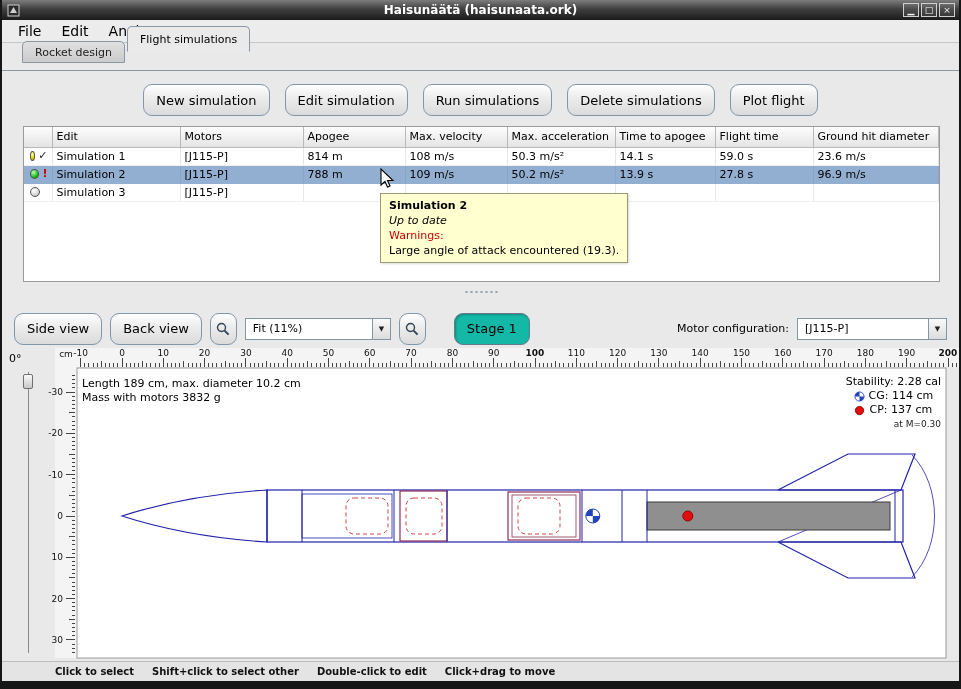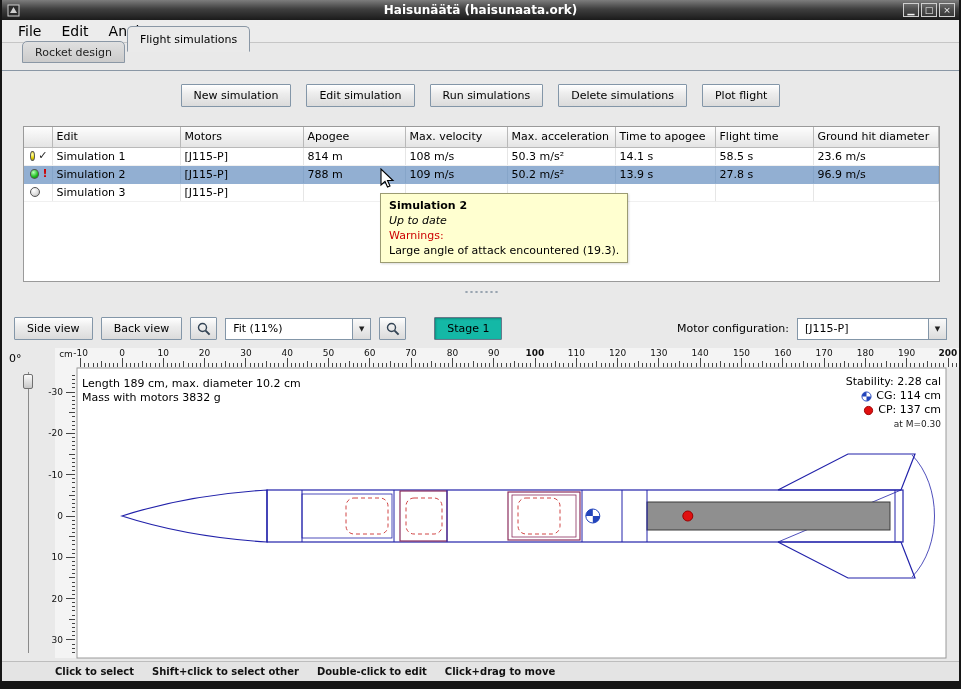--- a/index.html
+++ b/index.html
@@ -23,23 +23,23 @@
 
   
   .tabline{position:absolute;top:70px;left:0;right:0;border-top:1px solid #8A97A5;z-index:0}
   .tabbar{position:absolute;top:44px;left:0;right:0;height:20px;display:flex;align-items:flex-end;padding-left:20px;gap:2px;z-index:1}
   .tab{font-size:11px;padding:0 12px;border:1px solid #8A97A5;border-radius:5px 5px 0 0;
        background:linear-gradient(#E0E0E0,#CBCBCB);height:22px;display:flex;align-items:center;margin-bottom:1px;color:#222}
   .tab.active{background:#EAEAEA;height:26px;margin-bottom:12px;border-bottom:1px solid #EAEAEA;z-index:2;color:#000}
 
   
   .toolbar{position:absolute;top:84px;left:0;right:0;display:flex;justify-content:center;gap:15px}
-  .btn{display:inline-flex;align-items:center;justify-content:center;height:23px;padding:0 12px;
-       font-family:"DejaVu Sans",sans-serif;font-size:11px;color:#000;
-       background:linear-gradient(#FFFFFF,#EDEDED 40%,#DBDBDB);border:1px solid #8396A8;border-radius:1px}
+  .btn{display:inline-flex;align-items:center;justify-content:center;height:32px;padding:0 12px;
+       font-family:"DejaVu Sans",sans-serif;font-size:13px;color:#000;
+       background:linear-gradient(#FFFFFF,#EDEDED 40%,#DBDBDB);border:1px solid #8396A8;border-radius:9px}
   .btn.toggled{background:#14b8a6;border-color:#68798A;box-shadow:inset 1px 1px 2px rgba(0,0,0,.25)}
   .iconbtn{width:27px;padding:0}
 
   
   .tablewrap{position:absolute;top:126px;left:21px;width:917px;height:156px;background:#fff;border:1px solid #9A9A9A;overflow:hidden}
   table{border-collapse:collapse;table-layout:fixed;width:100%;font-size:11px}
   th{height:20px;background:linear-gradient(#FDFDFD,#E4E4E4);border:1px solid #B9B9B9;border-top:none;
      font-weight:normal;text-align:left;padding:0 4px;white-space:nowrap;overflow:hidden}
   th:first-child{border-left:none}
   td{height:18px;padding:0 4px;border-right:1px solid #E6E6E6;border-bottom:1px solid #F0F0F0;
@@ -72,21 +72,21 @@
   
   .viewarea{position:absolute;top:348px;left:0;right:0;height:313px;background:#E9E9E9}
   #figure-svg{position:absolute;left:0;top:0}
   .rot-label{position:absolute;left:7px;top:4px;font-size:11px;color:#000}
   .rot-slider{position:absolute;left:21px;top:24px;width:11px;height:281px}
   .rot-track{position:absolute;left:5px;top:0;bottom:0;width:1px;background:#8A8A8A}
   .rot-handle{position:absolute;top:2px;left:0;width:10px;height:15px;background:linear-gradient(#FBFBFB,#C8C8C8);
               border:1px solid #707070;border-radius:2px}
   .info-left{position:absolute;left:80px;top:29px;font-size:11px;line-height:14px;color:#000}
   .info-right{position:absolute;right:18px;top:27px;font-size:11px;line-height:14px;color:#000;text-align:right}
-  .info-right .row{display:flex;justify-content:flex-end;align-items:center;gap:4px}
+  .info-right .row{display:flex;justify-content:center;align-items:center;gap:4px}
   .info-right .mach{font-size:9px;color:#222}
   .flight-info{position:absolute;left:80px;top:263px;font-size:11px;line-height:14px;color:#2233BB}
   .frow{display:grid;grid-template-columns:95px auto}
 
   .ruler-label{font-size:9px;fill:#111;font-family:"DejaVu Sans",sans-serif}
   .ruler-label.hundred{font-weight:bold}
   .tick{stroke:#444;stroke-width:1}
   .canvas-rect{fill:#fff;stroke:#9A9A9A}
   .ruler-bg{fill:#F4F4F4}
   .blue-shape{fill:none;stroke:#2222AA;stroke-width:1.2}
@@ -183,21 +183,21 @@
                 <span class="ball uptodate"></span>
                 <span class="mark uptodate">✓</span>
               </span>
             </td>
             <td>Simulation 1</td>
             <td>[J115-P]</td>
             <td>814 m</td>
             <td>108 m/s</td>
             <td>50.3 m/s²</td>
             <td>14.1 s</td>
-            <td>58.5 s</td>
+            <td>59.0 s</td>
             <td>23.6 m/s</td>
           </tr>
           <tr class="selected">
             <td>
               <span class="statuswrap">
                 <span class="ball warning"></span>
                 <span class="mark warning">!</span>
               </span>
             </td>
             <td>Simulation 2</td>

